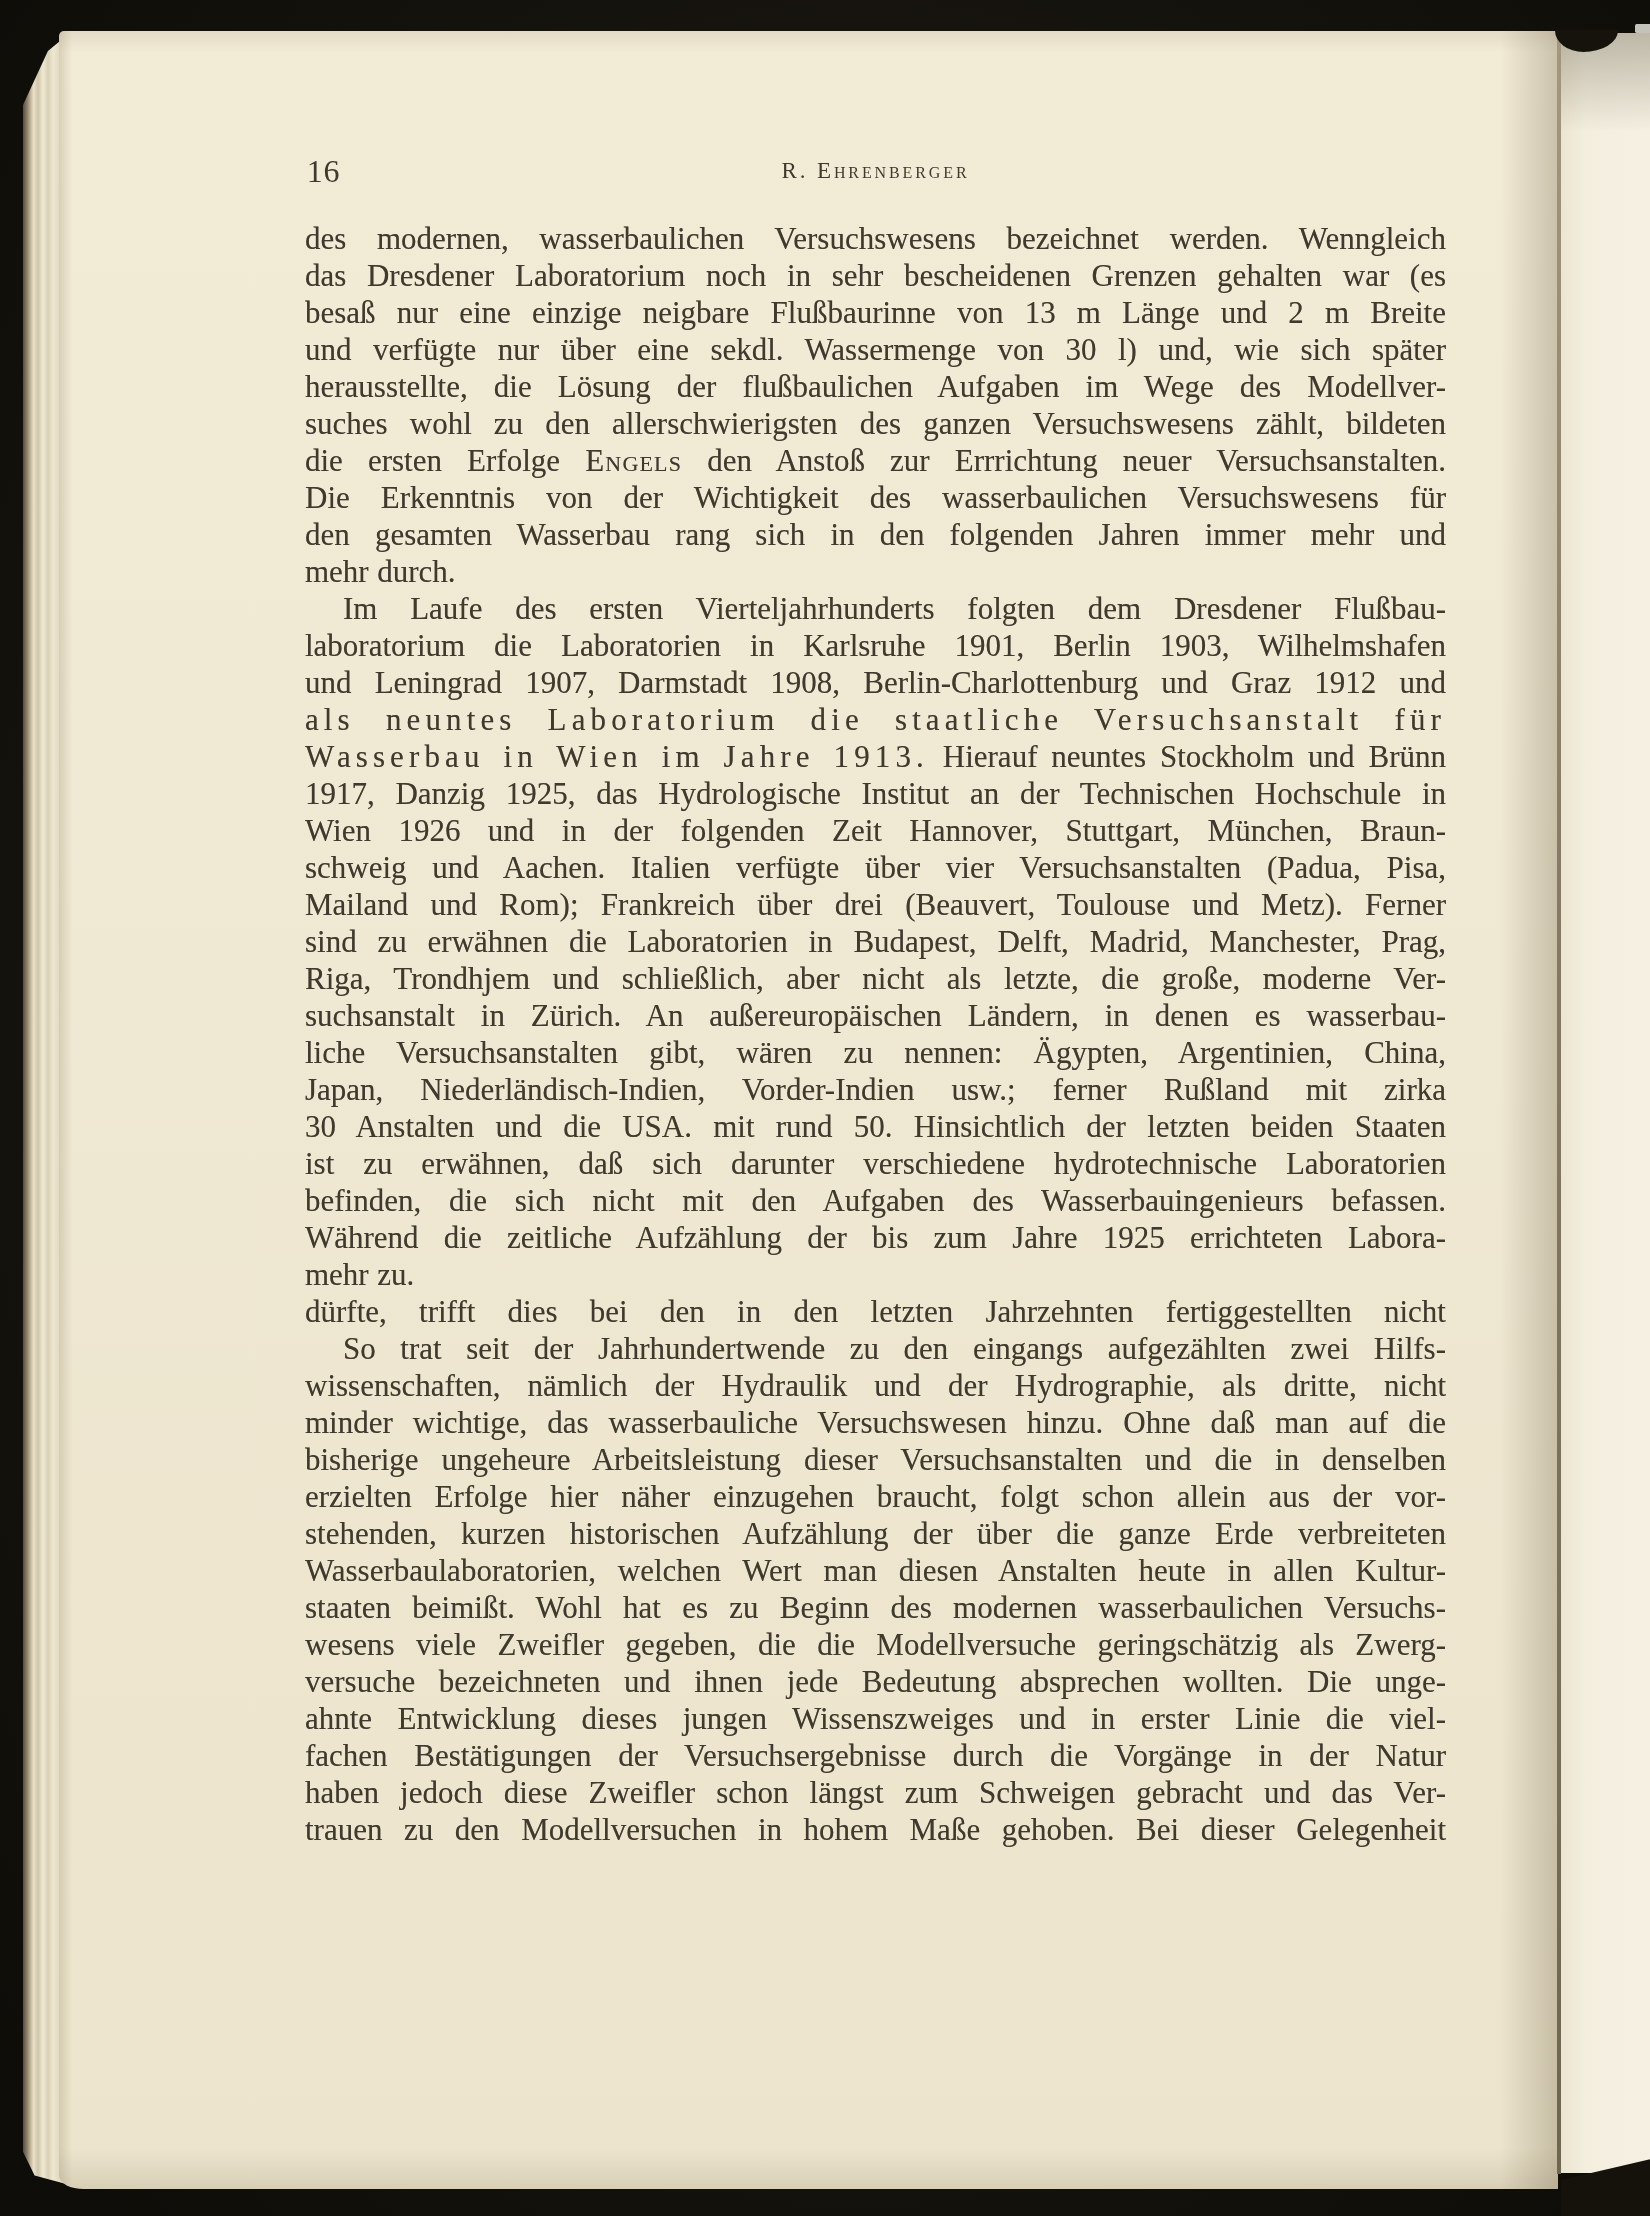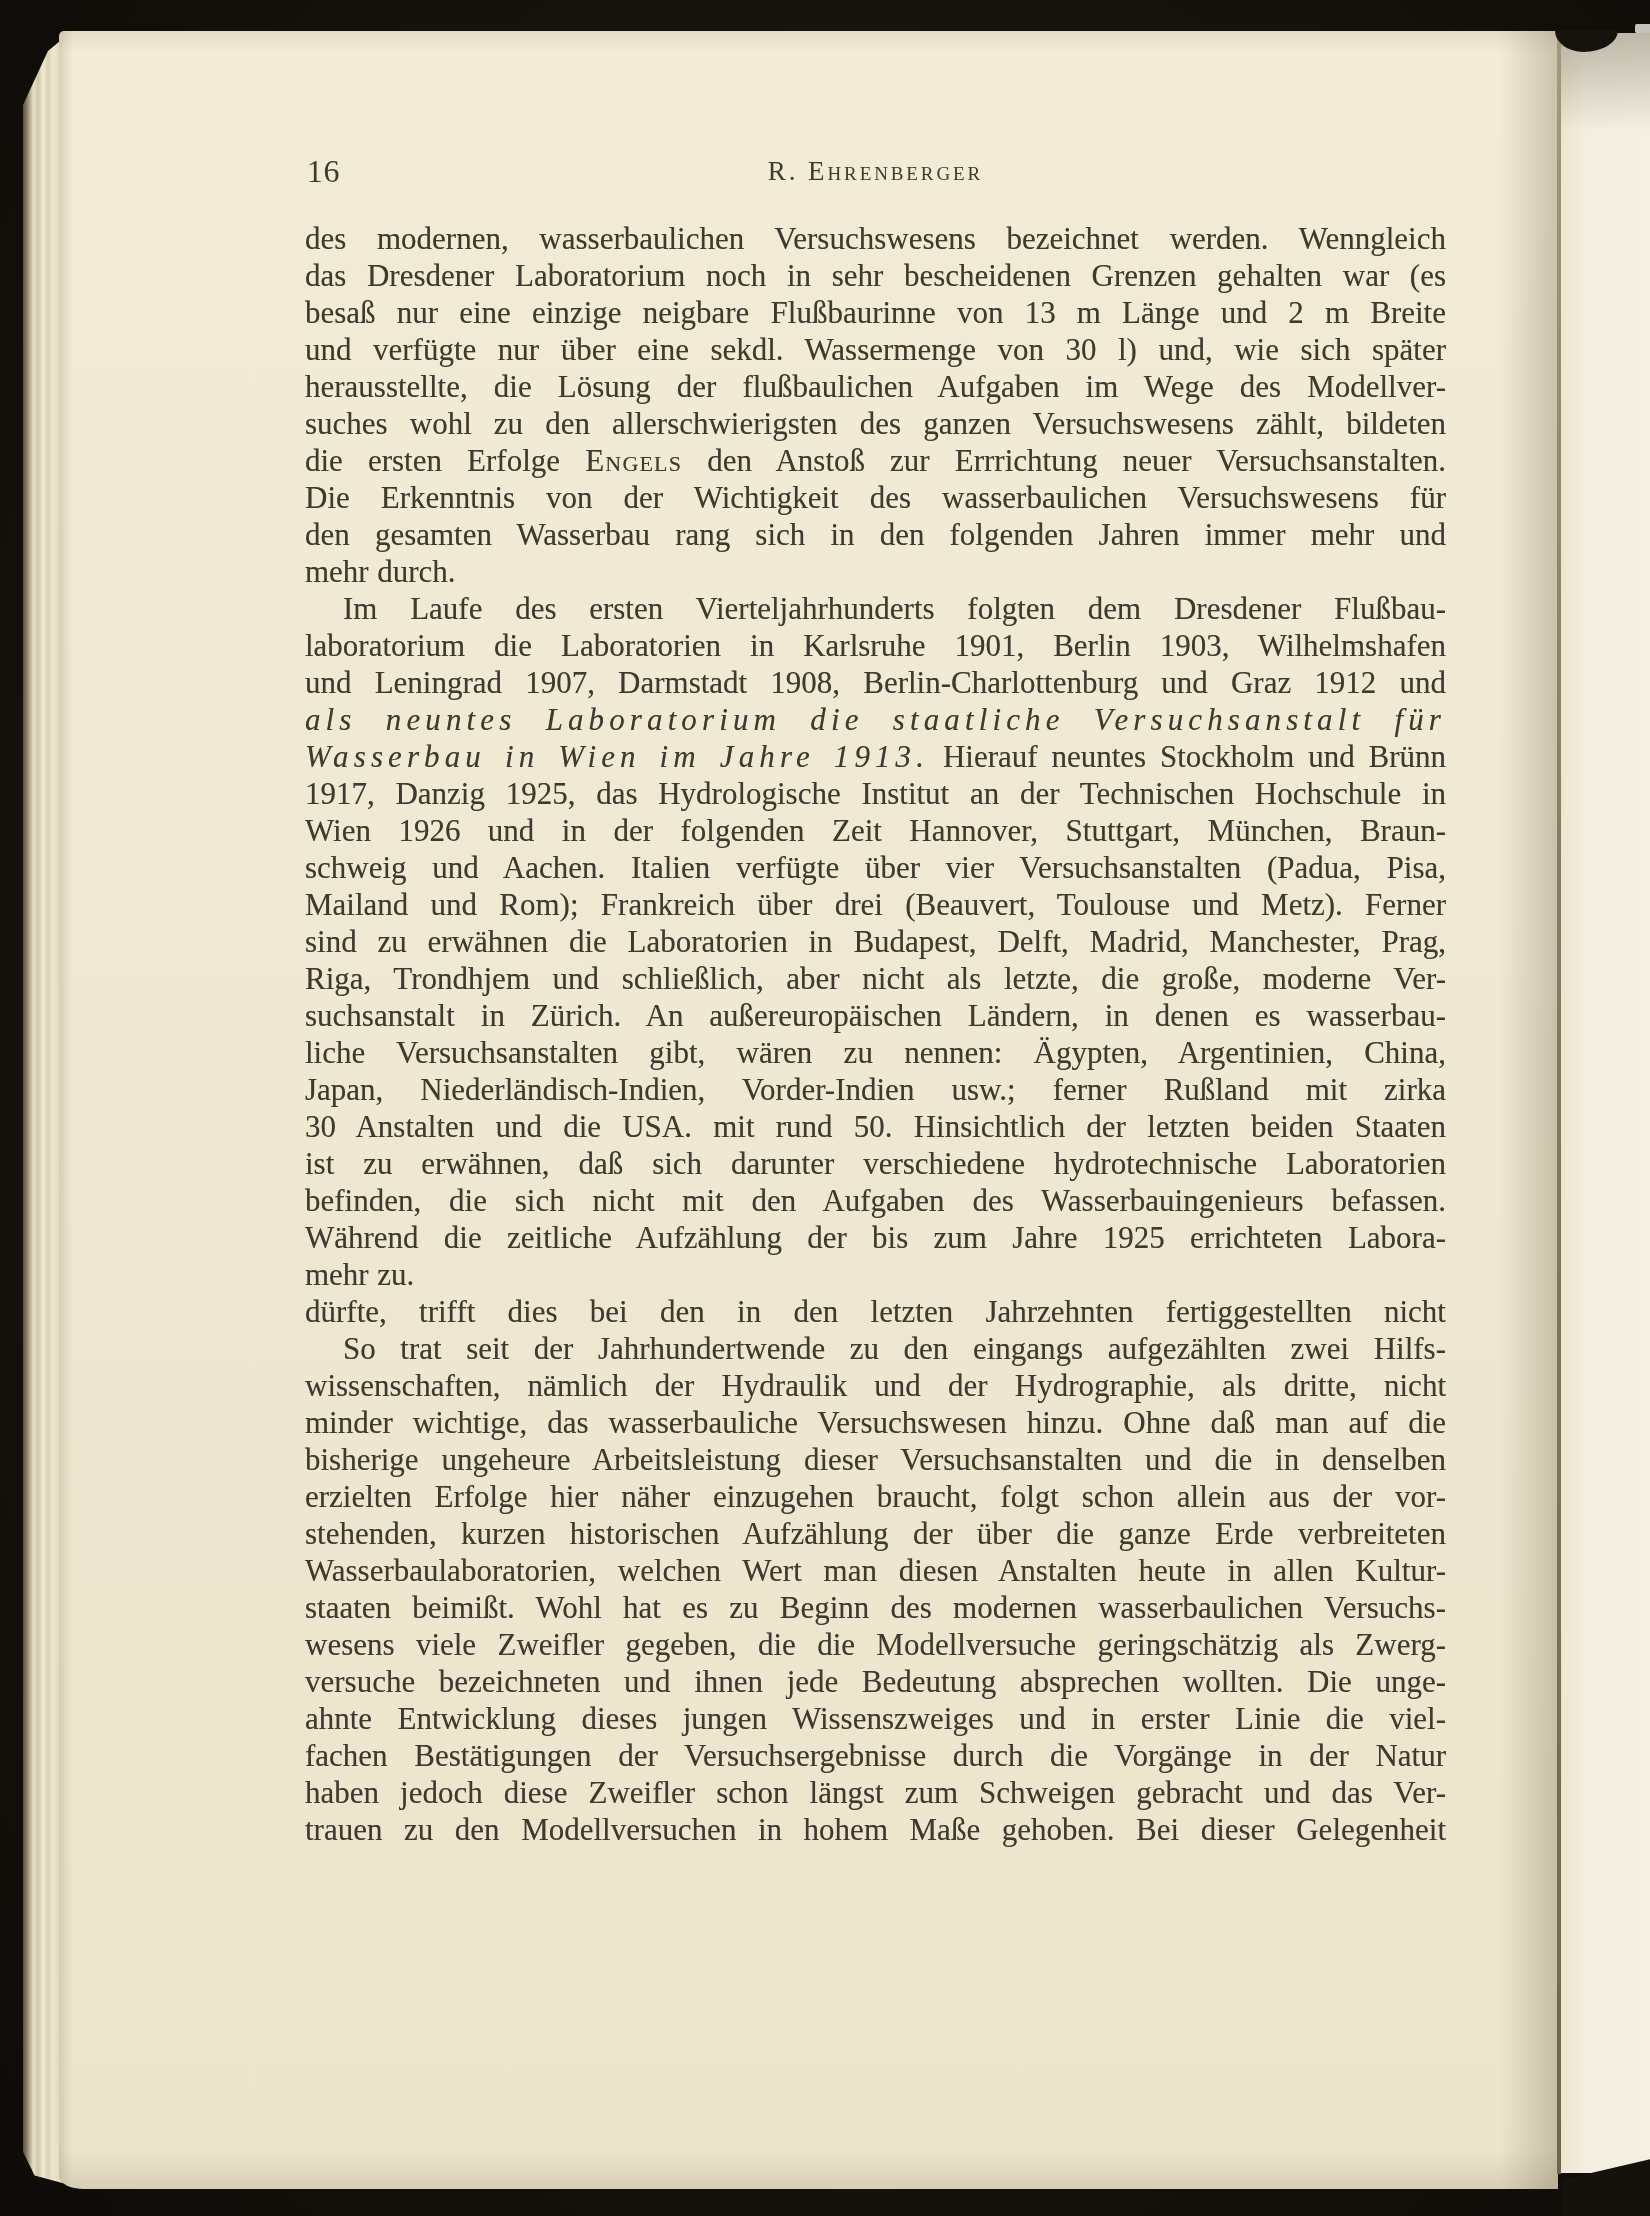--- a/index.html
+++ b/index.html
@@ -59,32 +59,32 @@
     background:#14120b;clip-path:polygon(0 42%,100% 8%,100% 100%,0 100%);
   }
 
   
   .text-col{position:absolute;left:246px;top:122px;width:1141px;color:#3f392e;}
   .header-row{position:relative;height:36px;line-height:36px;}
   .page-number{
     position:absolute;left:1.7px;top:0;font-size:32px;letter-spacing:0.8px;
   }
   .running-head{
-    display:block;text-align:center;font-size:27px;
+    display:block;text-align:center;font-size:23px;
     font-variant:small-caps;letter-spacing:2.9px;
   }
   .body-text{margin-top:31px;font-size:31px;line-height:37px;word-spacing:0.8px;}
   .para{margin:0;}
   .line{text-align:justify;text-align-last:justify;white-space:normal;
         text-shadow:0 0 0.5px rgba(63,57,46,.45);}
   .line.lastline{text-align-last:left;}
   .line.indent{text-indent:38px;}
   .seg-normal{}
   .seg-smallcaps{font-variant:small-caps;letter-spacing:1.2px;}
-  .seg-spaced{letter-spacing:.165em;font-style:italic;}
+  .seg-spaced{letter-spacing:.165em;}
 </style>
 </head>
 <body>
 
 <div class="scene">
 
   <div class="edge-stack"></div>
 
   <div class="page">
     <div class="text-col">

